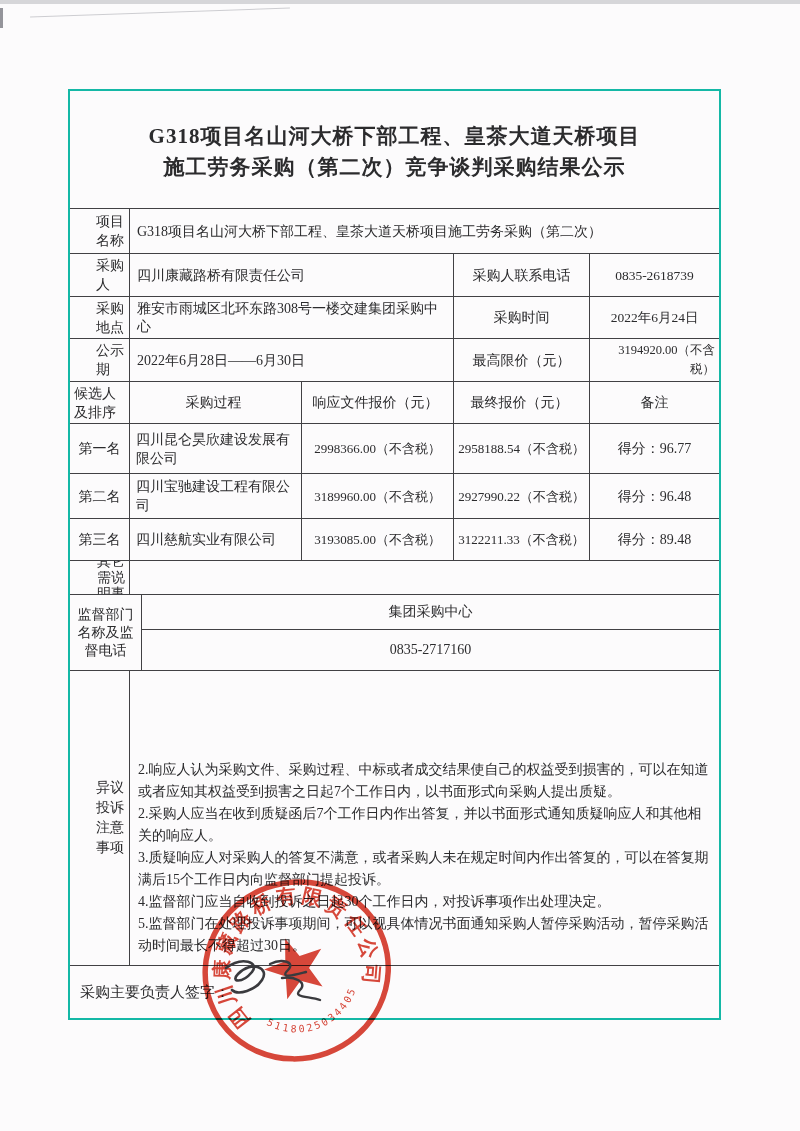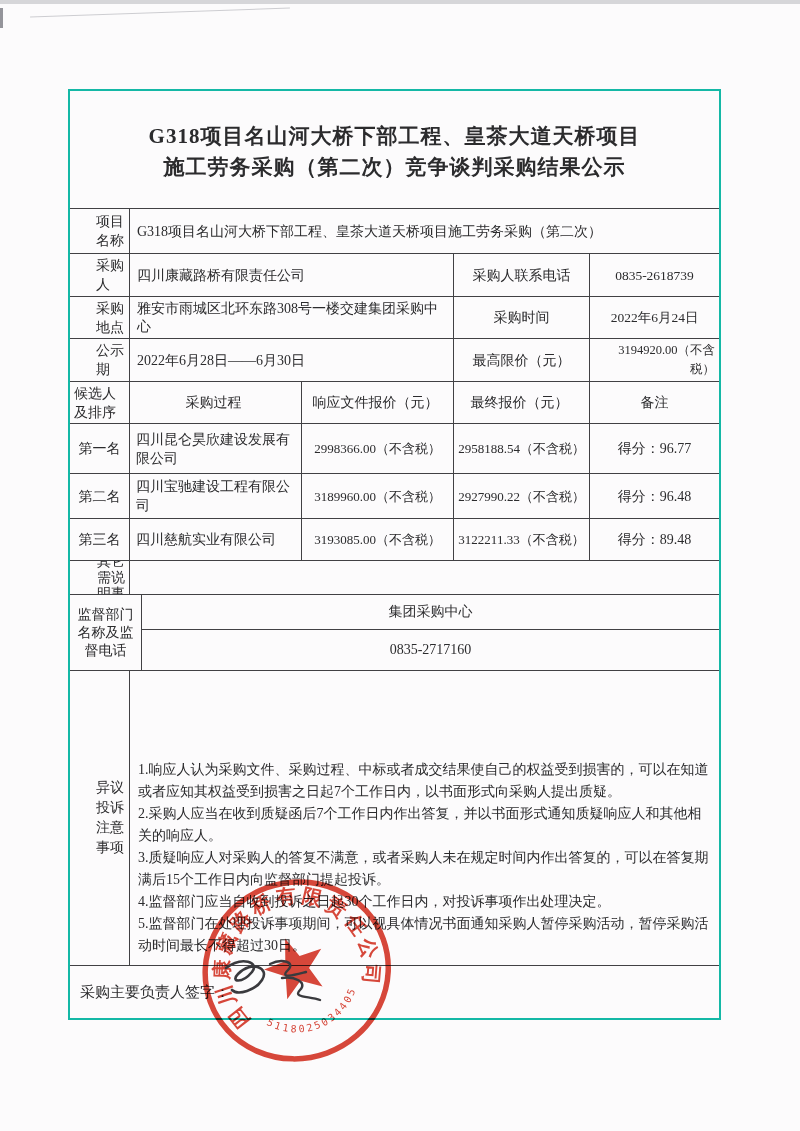--- a/index.html
+++ b/index.html
@@ -167,21 +167,21 @@
       <div class="cell c-suplabel" style="line-height:18px;">监督部门名称及监督电话</div>
       <div class="sup-right">
         <div class="sup-sub top">集团采购中心</div>
         <div class="sup-sub bottom">0835-2717160</div>
       </div>
     </div>
 
     <div class="trow r-objection">
       <div class="cell c-label" style="line-height:20px;">异议投诉注意事项</div>
       <div class="obj-body">
-        <div class="obj-line">1.响应人认为采购文件、采购过程、中标或者成交结果使自己的权益受到损害的，可以在知道或者应知其权益受到损害之日起7个工作日内，以书面形式向采购人提出质疑。</div>
+        <div class="obj-line">2.响应人认为采购文件、采购过程、中标或者成交结果使自己的权益受到损害的，可以在知道或者应知其权益受到损害之日起7个工作日内，以书面形式向采购人提出质疑。</div>
         <div class="obj-line">2.采购人应当在收到质疑函后7个工作日内作出答复，并以书面形式通知质疑响应人和其他相关的响应人。</div>
         <div class="obj-line">3.质疑响应人对采购人的答复不满意，或者采购人未在规定时间内作出答复的，可以在答复期满后15个工作日内向监督部门提起投诉。</div>
         <div class="obj-line">4.监督部门应当自收到投诉之日起30个工作日内，对投诉事项作出处理决定。</div>
         <div class="obj-line">5.监督部门在处理投诉事项期间，可以视具体情况书面通知采购人暂停采购活动，暂停采购活动时间最长不得超过30日。</div>
       </div>
     </div>
 
     <div class="trow r-signature">
       <div class="cell sig-cell">采购主要负责人签字：</div>
     </div>

